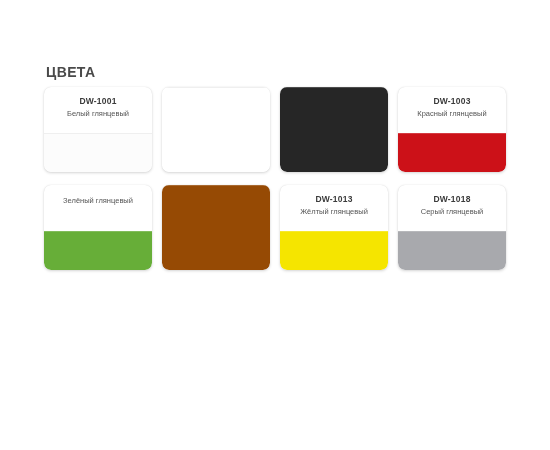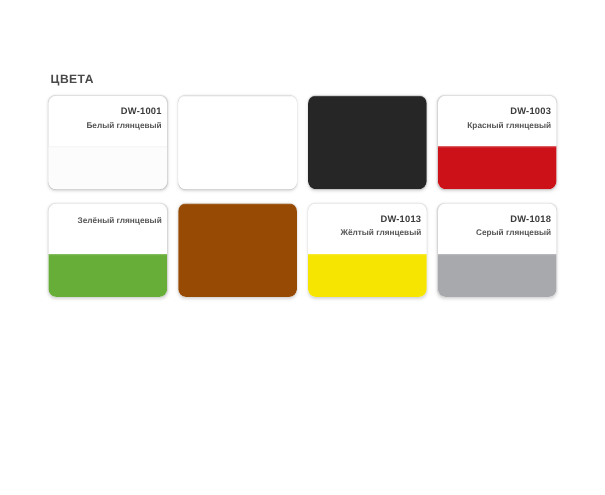--- a/index.html
+++ b/index.html
@@ -20,21 +20,21 @@
     background: #ffffff;
     box-sizing: border-box;
   }
   .page-inner {
     position: absolute;
     left: 44px;
     top: 66px;
     width: 462px;
   }
   .section-title {
-    font-size: 11px;
+    font-size: 14px;
     font-weight: bold;
     color: #4a4a4a;
     letter-spacing: 0.4px;
     margin: 0 0 9px 2px;
     line-height: 12px;
     text-transform: uppercase;
   }
   .grid {
     display: flex;
     flex-wrap: wrap;
@@ -54,38 +54,37 @@
     display: flex;
     flex-direction: column;
   }
   .card:nth-child(4n) {
     margin-right: 0;
   }
   .card-label {
     flex: 0 0 auto;
     height: 46px;
     padding: 9px 5px 0 5px;
-    text-align: right;
+    text-align: center;
     box-sizing: border-box;
   }
   .card-code {
     font-size: 8.5px;
     font-weight: bold;
     color: #3b3b3b;
     letter-spacing: 0.2px;
     line-height: 11px;
     display: block;
   }
   .card-desc {
     font-size: 7.5px;
     color: #555555;
     line-height: 10px;
     display: block;
     margin-top: 2px;
-    font-weight: bold;
   }
   .swatch-area {
     flex: 1 1 auto;
     position: relative;
   }
   .swatch {
     position: absolute;
     left: 0;
     right: 0;
     bottom: 0;

